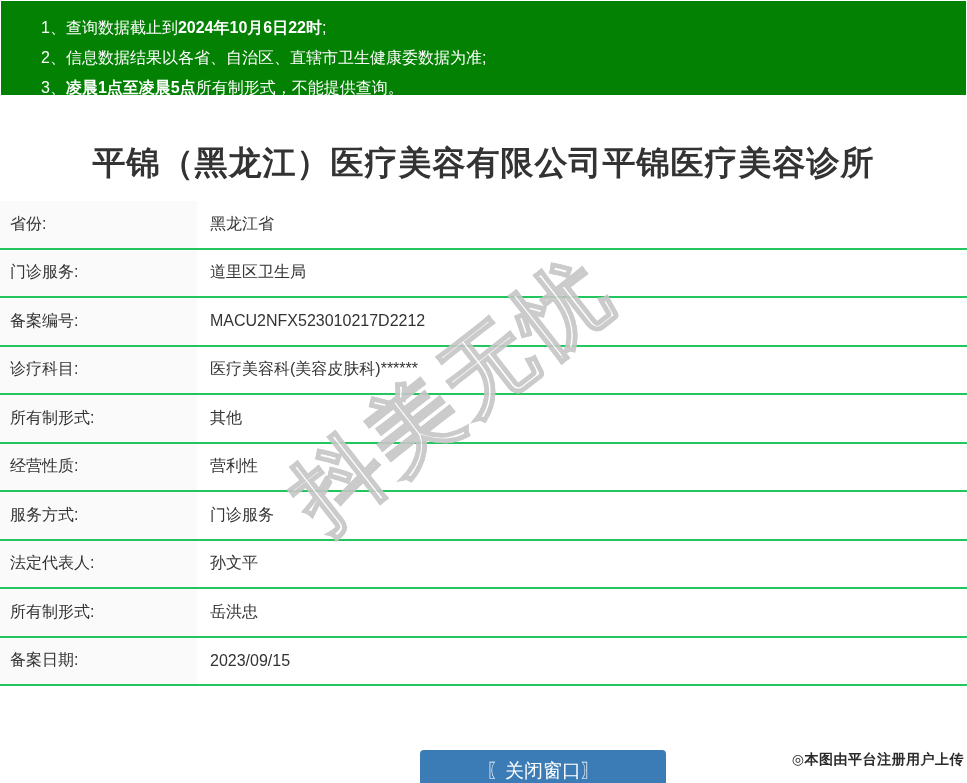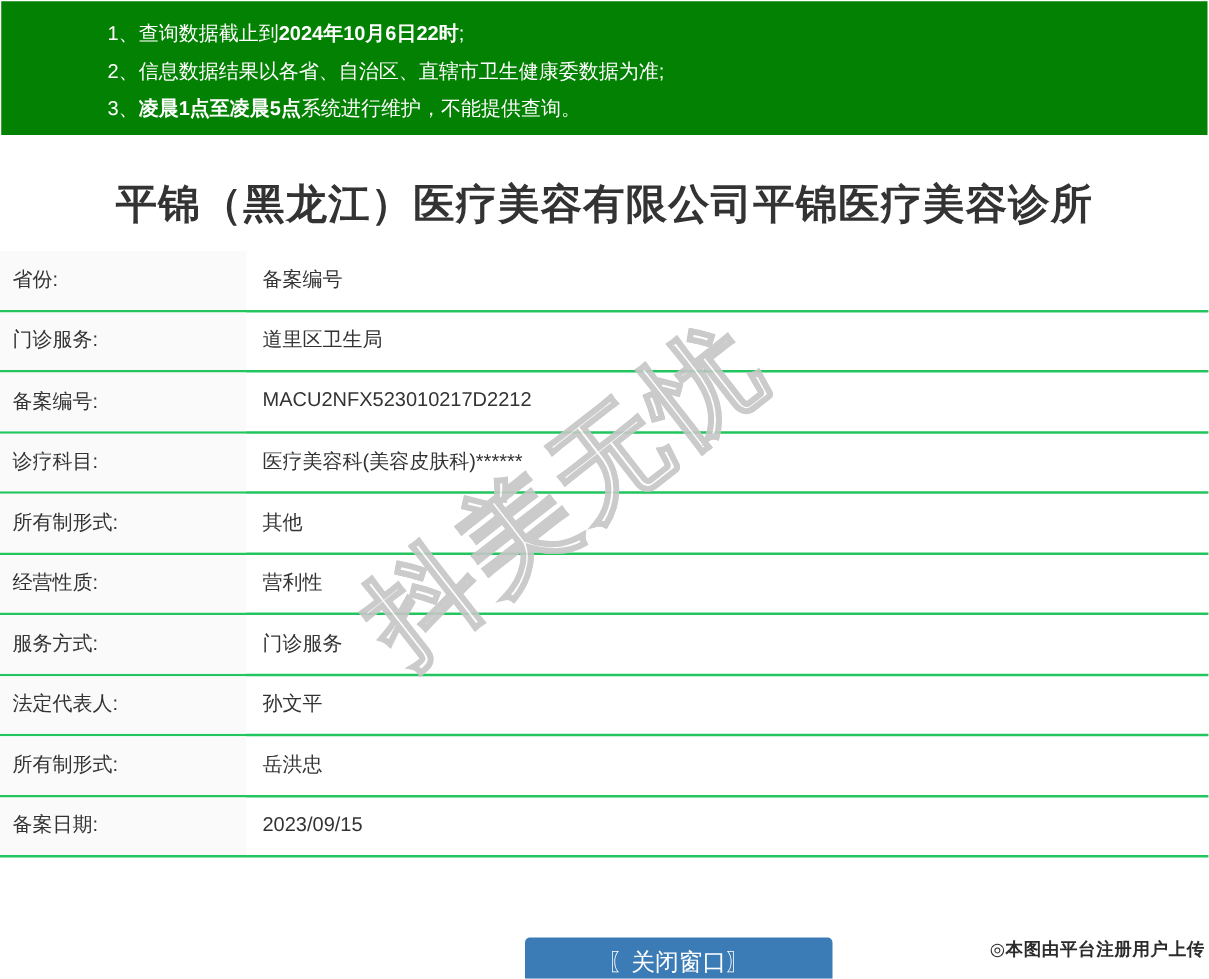--- a/index.html
+++ b/index.html
@@ -9,24 +9,24 @@
     position: relative;
     width: 967px;
     height: 783px;
     background: #fff;
     overflow: hidden;
   }
   
   .notice {
     position: absolute;
     top: 1px; left: 1px; right: 1px;
-    height: 107px;
+    height: 94px;
     background: #028102;
     color: #fff;
-    padding: 12px 0 0 85px;
+    padding: 12px 0 0 40px;
   }
   .notice-line {
     font-size: 16px;
     line-height: 30px;
     white-space: nowrap;
   }
   .notice-line .b { font-weight: bold; }
   
   .page-title {
     position: absolute;
@@ -112,29 +112,29 @@
   }
 </style>
 </head>
 <body>
 
 <div class="page">
 
   <div class="notice">
     <div class="notice-line"><span>1、</span><span>查询数据截止到</span><span class="b">2024年10月6日22时</span><span>;</span></div>
     <div class="notice-line"><span>2、</span><span>信息数据结果以各省、自治区、直辖市卫生健康委数据为准;</span><span class="b"></span><span></span></div>
-    <div class="notice-line"><span>3、</span><span></span><span class="b">凌晨1点至凌晨5点</span><span>系统进行维护，不能提供查询。</span></div>
+    <div class="notice-line"><span>3、</span><span></span><span class="b">凌晨1点至凌晨5点</span><span>所有制形式，不能提供查询。</span></div>
   </div>
 
   <div class="page-title">平锦（黑龙江）医疗美容有限公司平锦医疗美容诊所</div>
 
   <div class="info-table">
     <div class="info-row">
       <div class="info-label">省份:</div>
-      <div class="info-value">备案编号</div>
+      <div class="info-value">黑龙江省</div>
     </div>
     <div class="info-row">
       <div class="info-label">门诊服务:</div>
       <div class="info-value">道里区卫生局</div>
     </div>
     <div class="info-row">
       <div class="info-label">备案编号:</div>
       <div class="info-value">MACU2NFX523010217D2212</div>
     </div>
     <div class="info-row">

